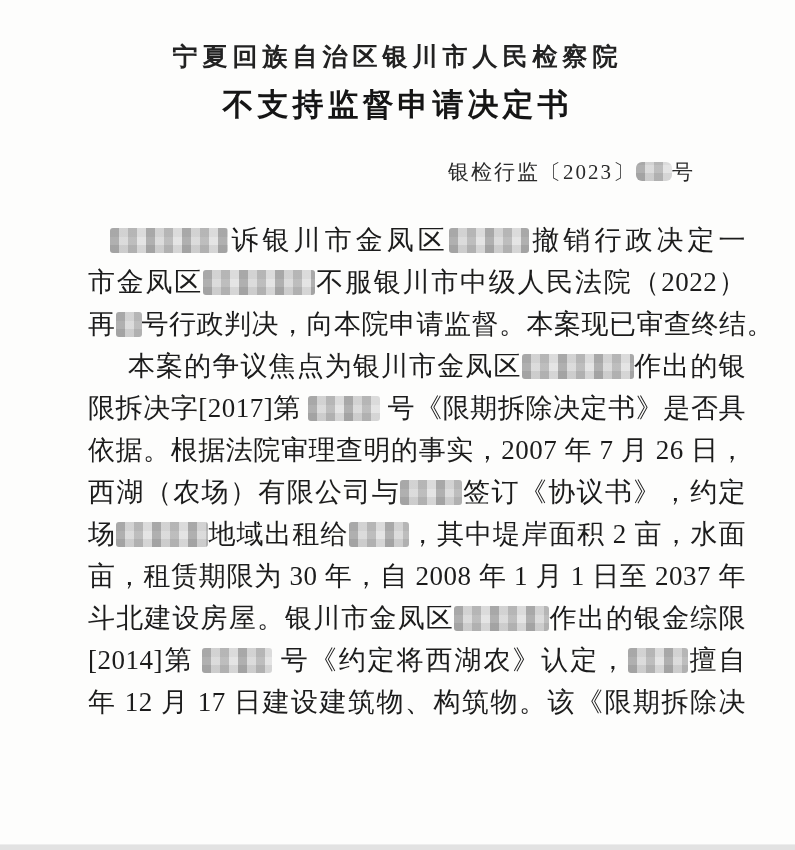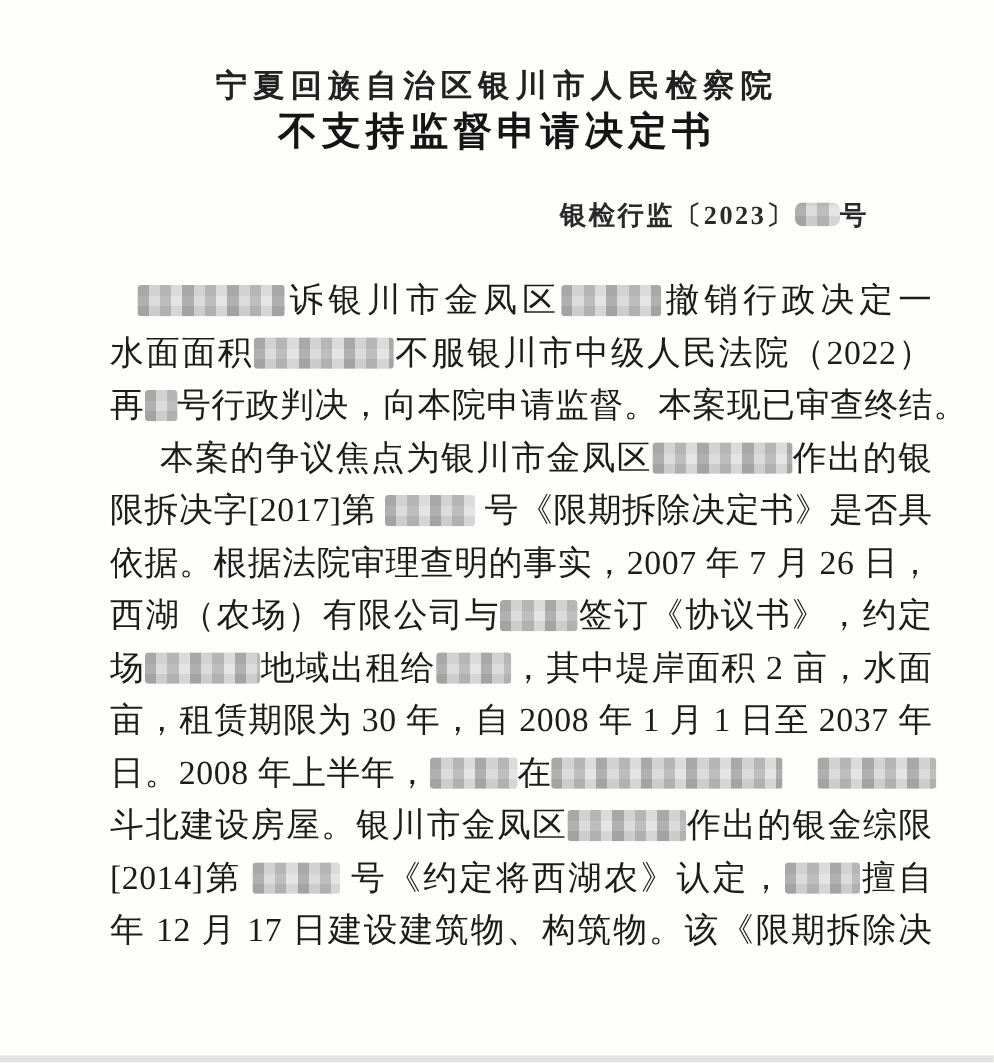--- a/index.html
+++ b/index.html
@@ -11,32 +11,31 @@
     color: #1c1c1c;
     position: relative;
   }
   .sheet { position: absolute; inset: 0; }
 
   .court-name {
     position: absolute; top: 40px; left: 0; width: 100%;
     text-align: center;
     font-size: 25px; font-weight: bold; letter-spacing: 5px;
     color: #222;
-    margin-top: 12px;
   }
   .doc-title {
     position: absolute; top: 84px; left: 0; width: 100%;
     text-align: center;
     font-size: 31px; font-weight: bold; letter-spacing: 4px;
     color: #151515;
   }
   .doc-number {
     position: absolute; top: 158px; left: 0; right: 100px;
     text-align: right;
-    font-size: 21px; font-weight: bold; letter-spacing: 2px;
+    font-size: 21px; font-weight: normal; letter-spacing: 2px;
     color: #2a2a2a;
   }
 
   .body-block {
     position: absolute; top: 219px; left: 88px; width: 658px;
   }
   .line {
     font-size: 27px;
     line-height: 42px;
     height: 42px;
@@ -82,29 +81,28 @@
 <div class="sheet">
 
   <div class="court-name">宁夏回族自治区银川市人民检察院</div>
 
   <div class="doc-title">不支持监督申请决定书</div>
 
   <div class="doc-number"><span>银检行监〔2023〕</span><span class="px" style="width: 36px;"></span><span>号</span></div>
 
   <div class="body-block" id="body-lines">
       <div class="line fill" style="text-indent: 22px;"><span class="px" style="width: 118px;"></span><span>诉银川市金凤区</span><span class="px" style="width: 80px;"></span><span>撤销行政决定一案，银川</span></div>
-      <div class="line fill"><span>水面面积</span><span class="px" style="width: 112px;"></span><span>不服银川市中级人民法院（2022）宁 01 行</span></div>
+      <div class="line fill"><span>市金凤区</span><span class="px" style="width: 112px;"></span><span>不服银川市中级人民法院（2022）宁 01 行</span></div>
       <div class="line"><span>再</span><span class="px" style="width: 26px;"></span><span>号行政判决，向本院申请监督。本案现已审查终结。</span></div>
       <div class="line fill" style="text-indent: 40px;"><span>本案的争议焦点为银川市金凤区</span><span class="px" style="width: 112px;"></span><span>作出的银金综</span></div>
       <div class="line fill"><span>限拆决字[2017]第 </span><span class="px" style="width: 72px;"></span><span> 号《限期拆除决定书》是否具有事实</span></div>
       <div class="line fill"><span>依据。根据法院审理查明的事实，2007 年 7 月 26 日，宁夏农垦</span></div>
       <div class="line fill"><span>西湖（农场）有限公司与</span><span class="px" style="width: 62px;"></span><span>签订《协议书》，约定将西湖农</span></div>
       <div class="line fill"><span>场</span><span class="px" style="width: 92px;"></span><span>地域出租给</span><span class="px" style="width: 60px;"></span><span>，其中堤岸面积 2 亩，水面面积 3</span></div>
       <div class="line fill"><span>亩，租赁期限为 30 年，自 2008 年 1 月 1 日至 2037 年 12 月 31</span></div>
-      <div class="line"><span>日。2008 年上半年，</span><span class="px" style="width: 70px;"></span><span>在</span><span class="px" style="width: 185px;"></span><span>　</span><span class="px" style="width: 95px;"></span></div>
       <div class="line fill"><span>斗北建设房屋。银川市金凤区</span><span class="px" style="width: 95px;"></span><span>作出的银金综限拆决字</span></div>
       <div class="line fill"><span>[2014]第 </span><span class="px" style="width: 70px;"></span><span> 号《约定将西湖农》认定，</span><span class="px" style="width: 60px;"></span><span>擅自于 2019</span></div>
       <div class="line fill"><span>年 12 月 17 日建设建筑物、构筑物。该《限期拆除决定书》认定</span></div>
     </div>
 
   <div class="bottom-strip"></div>
 
 </div>
 
 </body></html>

